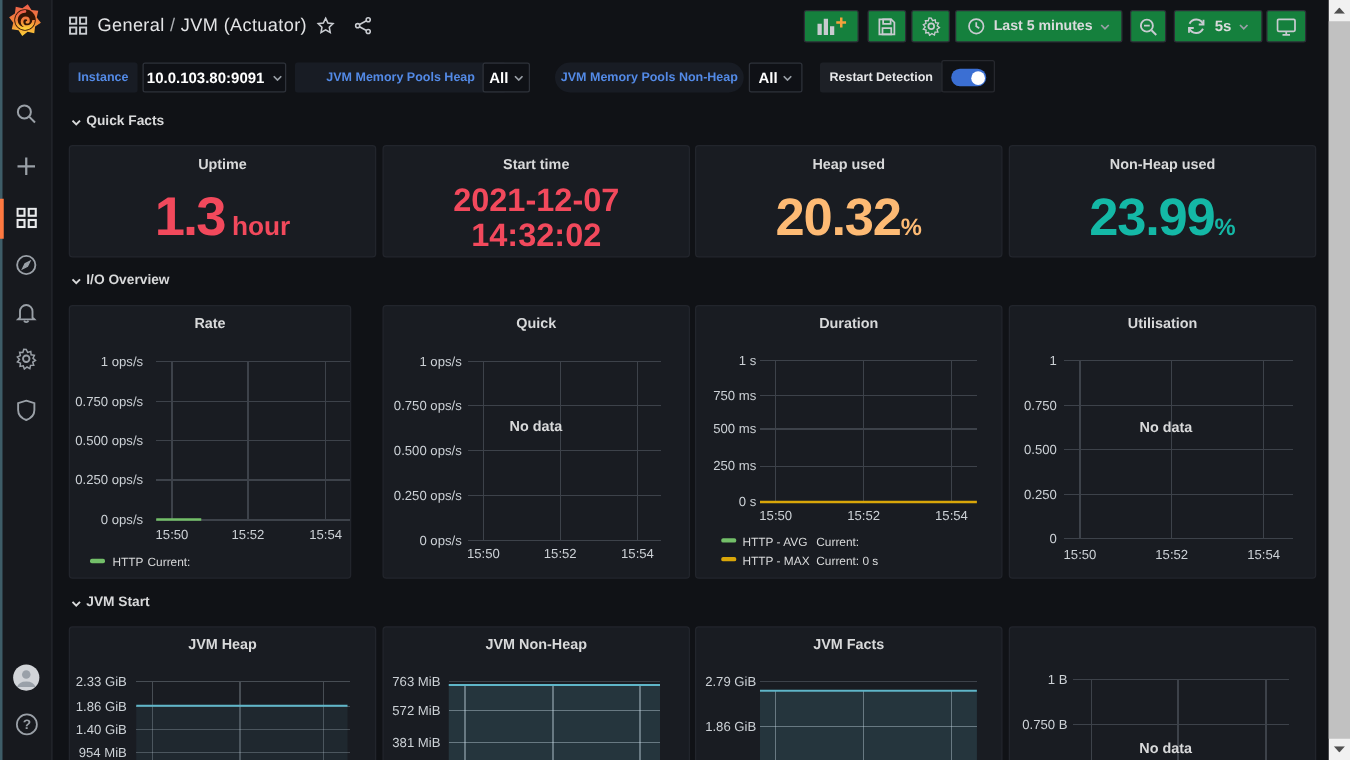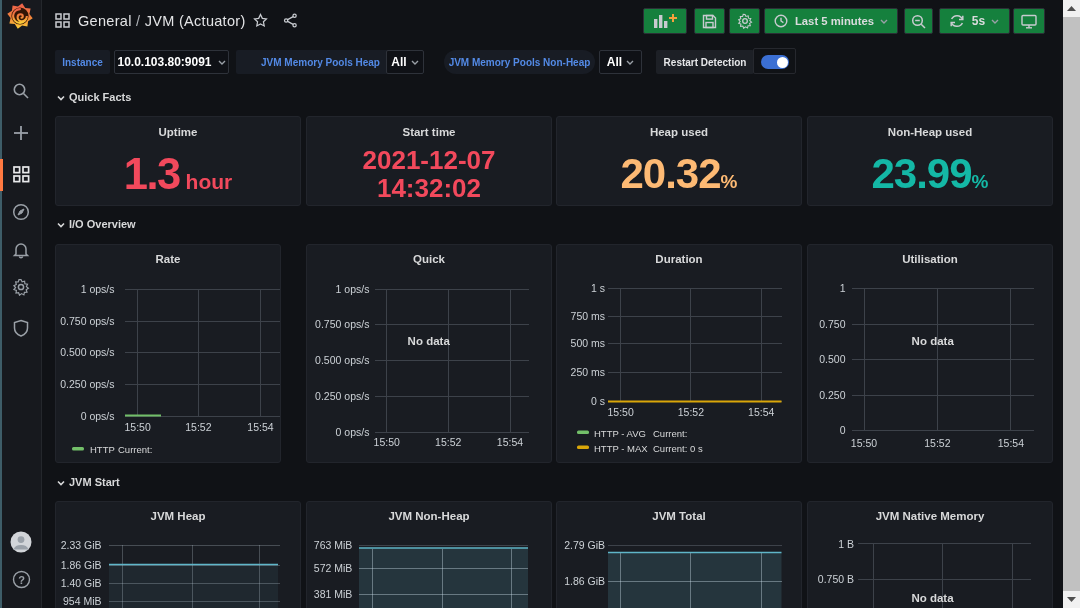--- a/index.html
+++ b/index.html
@@ -400,40 +400,39 @@
         <g fill="#ccd1d6" text-anchor="end">
           <text x="45.4" y="46.7">763 MiB</text>
             <text x="45.4" y="70.1">572 MiB</text>
           <text x="45.4" y="95.6">381 MiB</text>
         </g>
         <line x1="52" y1="46" x2="221" y2="46" stroke="#5fb6c9" stroke-width="1.6"></line>
       </svg>
     </div>
 
     <div class="panel" style="left:556px;top:501px;width:246px;height:219px;">
-      <div class="ptitle" style="top:8px;">JVM Total</div>
+      <div class="ptitle" style="top:8px;">JVM Facts</div>
       <svg class="chart" width="244" height="217" viewBox="0 0 244 217" font-family="Liberation Sans" font-size="10.5">
         <line x1="51" y1="43.2" x2="224.5" y2="43.2" stroke="#3d424a" shape-rendering="crispEdges"></line>
         <rect x="51" y="51" width="173.5" height="59" fill="rgba(110,200,220,0.15)"></rect>
         <g stroke="rgba(205,225,235,0.4)" shape-rendering="crispEdges">
           <line x1="51" y1="79.2" x2="224.5" y2="79.2"></line>
           <line x1="63.6" y1="51" x2="63.6" y2="110"></line>
             <line x1="133.9" y1="51" x2="133.9" y2="110"></line>
             <line x1="204.2" y1="51" x2="204.2" y2="110"></line>
         </g>
         <g fill="#ccd1d6" text-anchor="end">
           <text x="48" y="46.7">2.79 GiB</text>
             <text x="48" y="82.7">1.86 GiB</text>
         </g>
         <line x1="51" y1="50.5" x2="224.5" y2="50.5" stroke="#5fb6c9" stroke-width="1.6"></line>
       </svg>
     </div>
 
     <div class="panel" style="left:807px;top:501px;width:246px;height:219px;">
-      <div class="ptitle" style="top:8px;">JVM Native Memory</div>
       <svg class="chart" width="244" height="217" viewBox="0 0 244 217" font-family="Liberation Sans" font-size="10.5">
         <g stroke="#3d424a" shape-rendering="crispEdges">
           <line x1="50.3" y1="41.8" x2="223" y2="41.8"></line>
             <line x1="50.3" y1="77.6" x2="223" y2="77.6"></line>
           <line x1="65.2" y1="41.8" x2="65.2" y2="110"></line>
             <line x1="134.4" y1="41.8" x2="134.4" y2="110"></line>
             <line x1="204.7" y1="41.8" x2="204.7" y2="110"></line>
         </g>
         <g fill="#ccd1d6" text-anchor="end">
           <text x="46" y="45.5">1 B</text>

